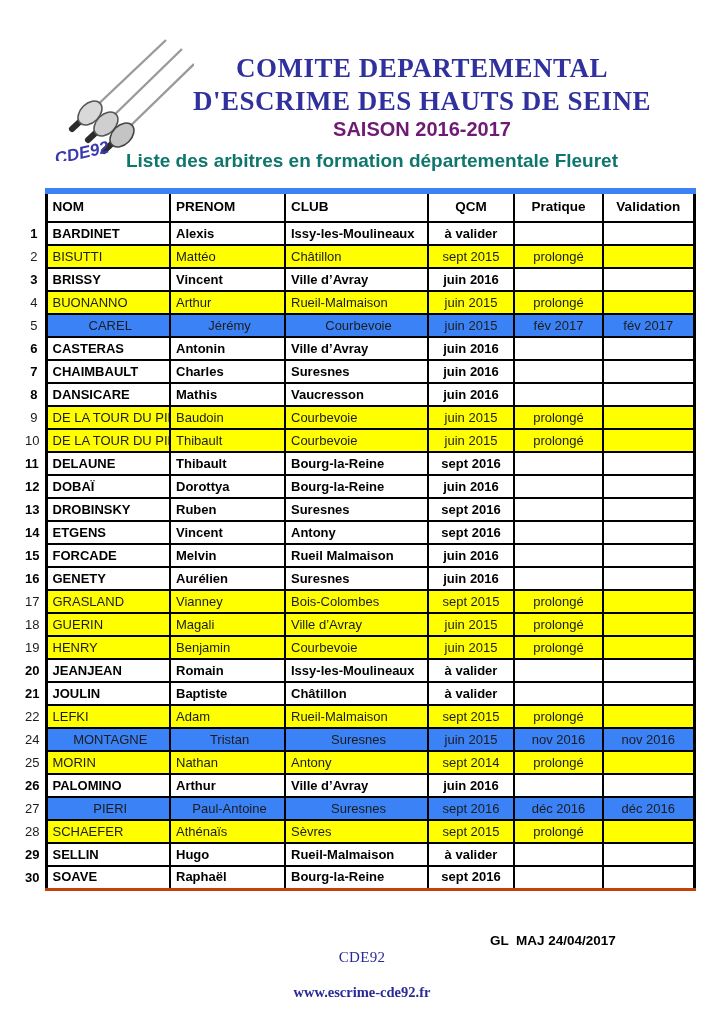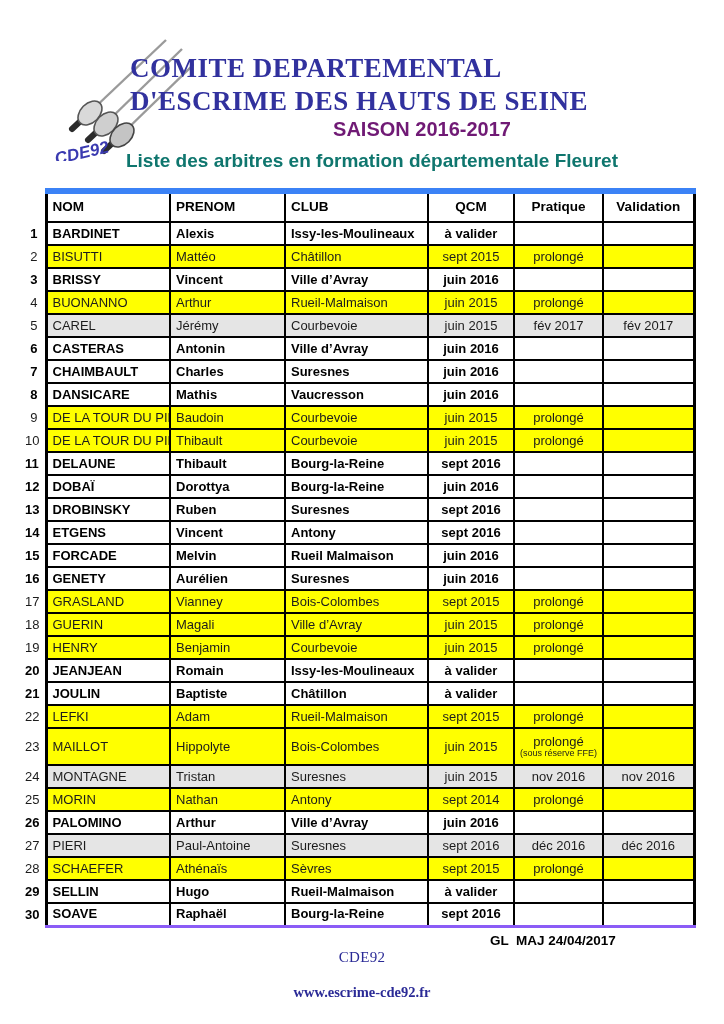--- a/index.html
+++ b/index.html
@@ -3,21 +3,21 @@
 <meta charset="utf-8">
 <style>
   html,body{margin:0;padding:0;background:#888;}
   .page{
     position:relative;width:724px;height:1024px;margin:0 auto;
     background:#ffffff;overflow:hidden;
     font-family:"Liberation Sans",sans-serif;color:#000;
   }
   
   .logo{position:absolute;left:44px;top:36px;width:150px;height:125px;}
-  .title-block{position:absolute;left:130px;right:10px;top:52px;}
+  .title-block{position:absolute;left:130px;right:10px;top:52px;text-align:center;}
   .title-line{
     font-family:"Liberation Serif",serif;font-weight:bold;
     font-size:27px;line-height:33px;color:#31319E;letter-spacing:.5px;
   }
   .season{
     position:absolute;left:130px;right:10px;top:118px;text-align:center;
     font-size:20px;font-weight:bold;color:#701a75;
   }
   .subtitle{
     position:absolute;left:20px;right:0;top:150px;text-align:center;
@@ -25,34 +25,34 @@
   }
   
   .tbl-wrap{position:absolute;left:24px;top:188px;}
   table{border-collapse:collapse;table-layout:fixed;width:670px;}
   td,th{overflow:hidden;white-space:nowrap;line-height:1.05;}
   .bordered{border:2px solid #000;background:#fff;}
   thead .bordered{border-top:6px solid #3b82f6;}
   thead tr{height:31px;}
   tbody tr{height:23px;}
   tbody tr.tall{height:37px;}
-  tbody tr:last-child .bordered{border-bottom:3px solid #8b5cf6;}
+  tbody tr:last-child .bordered{border-bottom:3px solid #c2410c;}
   .c-nom{border-left:3px solid #000;}
   .c-validation{border-right:3px solid #000;margin-top:34px;}
   .c-num{border:none;background:transparent;text-align:right;padding-right:7px;
          font-weight:bold;font-size:13px;color:#000;}
   th.c-nom,th.c-prenom,th.c-club{text-align:left;padding-left:5px;font-size:13.5px;font-weight:bold;}
   th.c-qcm{text-align:center;font-size:13.5px;font-weight:bold;}
   th.c-pratique,th.c-validation{text-align:center;font-size:13.5px;font-weight:600;}
   td.c-nom,td.c-prenom,td.c-club{text-align:left;padding-left:5px;font-size:13px;}
   td.c-qcm,td.c-pratique,td.c-validation{text-align:center;font-size:13px;}
   tr.hl-white td{font-weight:bold;color:#000;}
   tr.hl-yellow td,tr.hl-green td{font-weight:normal;color:#1c1c1c;}
   tr.hl-yellow td.bordered{background:#FFFF00;}
-  tr.hl-green  td.bordered{background:#e5e5e5;}
+  tr.hl-green  td.bordered{background:#3b82f6;text-align:center;}
   .cell-note{display:block;font-size:9px;line-height:10px;font-weight:normal;}
   
   .maj{position:absolute;top:933px;left:490px;font-size:13.5px;font-weight:bold;
        white-space:pre;color:#000;}
   .foot{position:absolute;left:0;right:0;text-align:center;
         font-family:"Liberation Serif",serif;color:#2A2A96;}
   .f-org{top:949px;font-size:15px;letter-spacing:.3px;}
   .f-addr{top:966px;font-size:14.5px;}
   .f-url{top:984px;font-size:14.5px;font-weight:bold;}
 </style>
@@ -297,29 +297,20 @@
           </tr>
           <tr class="hl-yellow">
             <td class="c-num">22</td>
             <td class="bordered c-nom">LEFKI</td>
             <td class="bordered c-prenom">Adam</td>
             <td class="bordered c-club">Rueil-Malmaison</td>
             <td class="bordered c-qcm">sept 2015</td>
             <td class="bordered c-pratique">prolongé</td>
             <td class="bordered c-validation"></td>
           </tr>
-          <tr class="hl-yellow tall">
-            <td class="c-num">23</td>
-            <td class="bordered c-nom">MAILLOT</td>
-            <td class="bordered c-prenom">Hippolyte</td>
-            <td class="bordered c-club">Bois-Colombes</td>
-            <td class="bordered c-qcm">juin 2015</td>
-            <td class="bordered c-pratique">prolongé<span class="cell-note">(sous réserve FFE)</span></td>
-            <td class="bordered c-validation"></td>
-          </tr>
           <tr class="hl-green">
             <td class="c-num">24</td>
             <td class="bordered c-nom">MONTAGNE</td>
             <td class="bordered c-prenom">Tristan</td>
             <td class="bordered c-club">Suresnes</td>
             <td class="bordered c-qcm">juin 2015</td>
             <td class="bordered c-pratique">nov 2016</td>
             <td class="bordered c-validation">nov 2016</td>
           </tr>
           <tr class="hl-yellow">

